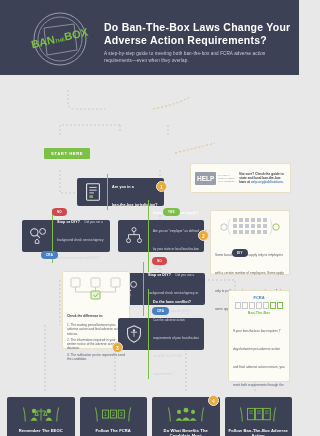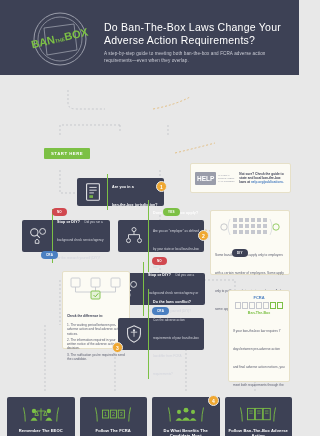--- a/index.html
+++ b/index.html
@@ -17,21 +17,21 @@
     position:relative;
     padding:8px 6px 0 0;
   }
   .logo {
     position:absolute; left:30px; top:10px;
     width:60px; height:58px;
   }
   .logo svg { width:100%; height:100%; display:block; }
   .head-text { margin-left:104px; padding-top:13px; }
   .head-title {
-    color:#ffffff; font-size:10.5px; font-weight:normal;
+    color:#ffffff; font-size:10.5px; font-weight:bold;
     line-height:12.5px; letter-spacing:0.25px;
   }
   .head-sub {
     color:#c9cbd4; font-size:4.6px; line-height:6.6px;
     margin-top:5px; letter-spacing:0.1px;
   }
   
   .body-area {
     position:relative; height:361px; background:#e8e8e8;
   }

